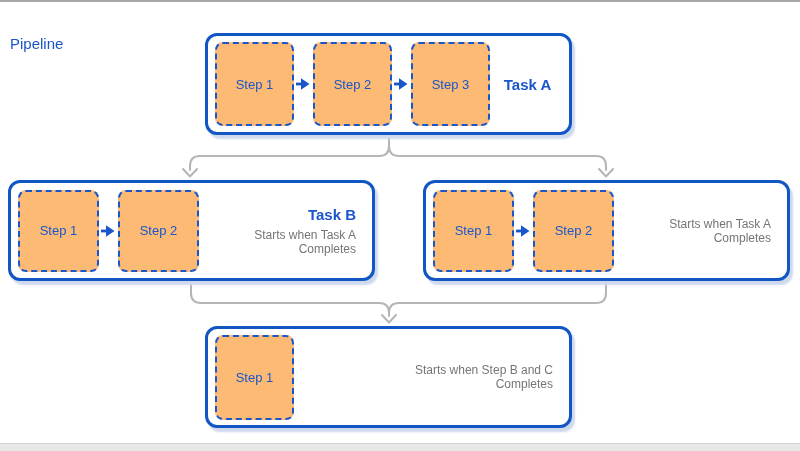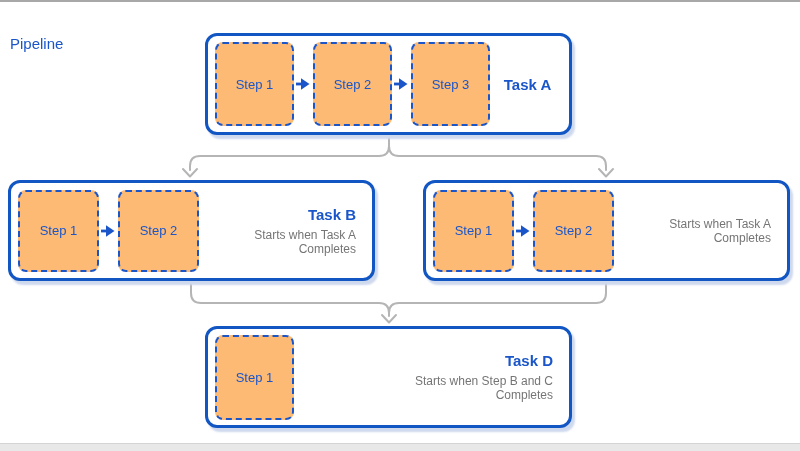--- a/index.html
+++ b/index.html
@@ -146,20 +146,19 @@
     <div class="step-box">Step 2</div>
     <div class="task-label right">
       <div class="subtitle-line">Starts when Task A</div>
       <div class="subtitle-line">Completes</div>
     </div>
   </div>
 
   <div class="task-card task-d">
     <div class="step-box">Step 1</div>
     <div class="task-label right">
-      <div class="task-title">Task D</div>
       <div class="subtitle-line">Starts when Step B and C</div>
       <div class="subtitle-line">Completes</div>
     </div>
   </div>
 
   <div class="bottom-bar"></div>
 </div>
 
 </body></html>

